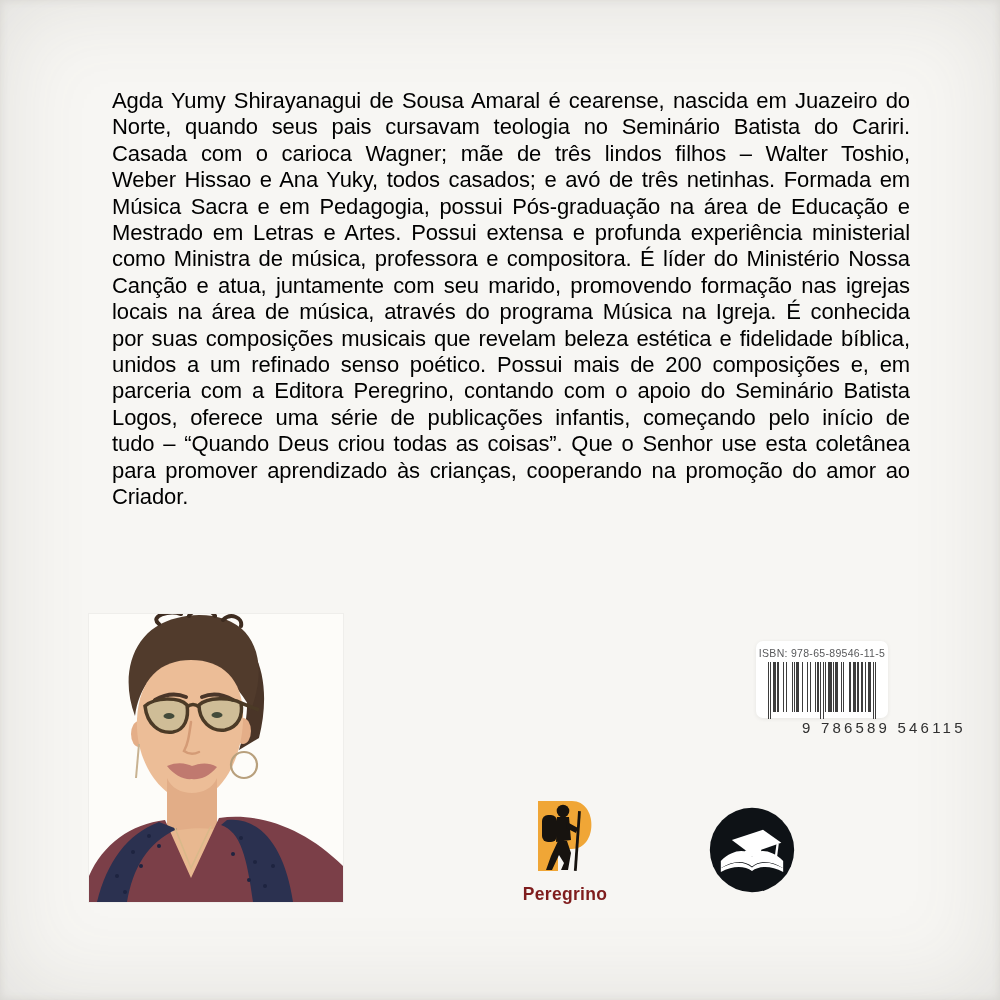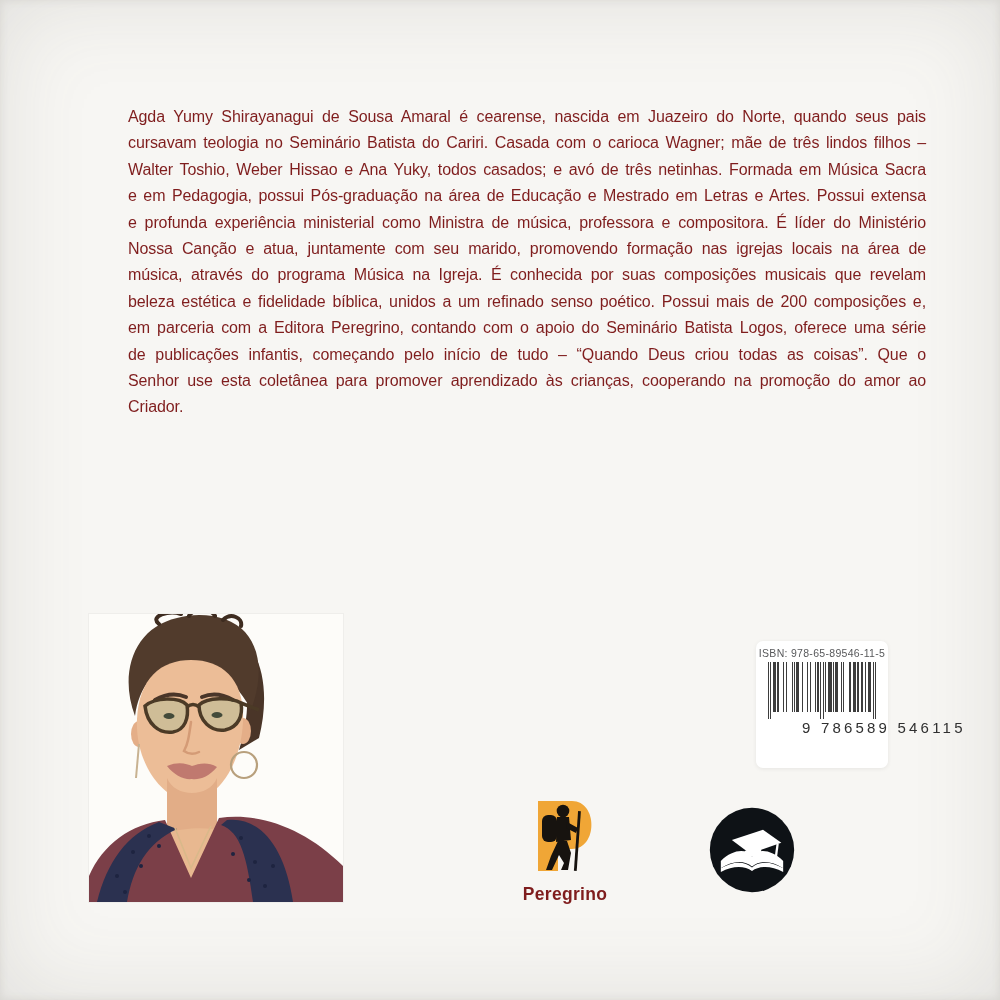--- a/index.html
+++ b/index.html
@@ -6,38 +6,38 @@
   *{box-sizing:border-box;}
   #cover{
     position:relative;width:1000px;height:1000px;margin:0 auto;
     background:#f7f6f3;
     font-family:"Liberation Sans",sans-serif;
     overflow:hidden;
     box-shadow:inset 0 0 90px rgba(95,90,82,.14), inset 0 0 10px rgba(95,90,82,.12);
   }
   
   .bio{
-    position:absolute;left:112px;top:88px;width:798px;margin:16px;
-    font-size:16px;line-height:26.4px;color:#7f1d1d;
+    position:absolute;left:112px;top:88px;width:798px;margin:0;
+    font-size:22px;line-height:26.4px;color:#000000;
     text-align:justify;letter-spacing:-.1px;word-spacing:2px;
   }
   
   .signature{
     position:absolute;right:90px;top:527px;text-align:right;
     font-size:22.5px;line-height:28.5px;color:#4c4b49;
   }
   
   .photo{
     position:absolute;left:89px;top:614px;width:254px;height:288px;
     background:#fcfbf8;box-shadow:0 0 0 1px rgba(0,0,0,.03);
   }
   .photo svg{display:block;width:100%;height:100%;}
   
   .isbn-box{
-    position:absolute;left:756px;top:641px;width:132px;height:127px;
+    position:absolute;left:756px;top:641px;width:132px;height:77px;
     background:#ffffff;border-radius:7px;
     box-shadow:0 1px 4px rgba(0,0,0,.07);
   }
   .isbn-label{
     margin-top:6px;text-align:center;font-size:10.5px;letter-spacing:.3px;
     color:#58595b;white-space:nowrap;
   }
   #barcode{display:block;margin:3px auto 0;width:108px;height:57px;}
   .isbn-digits{
     text-align:center;font-size:15px;letter-spacing:3.2px;color:#303030;

